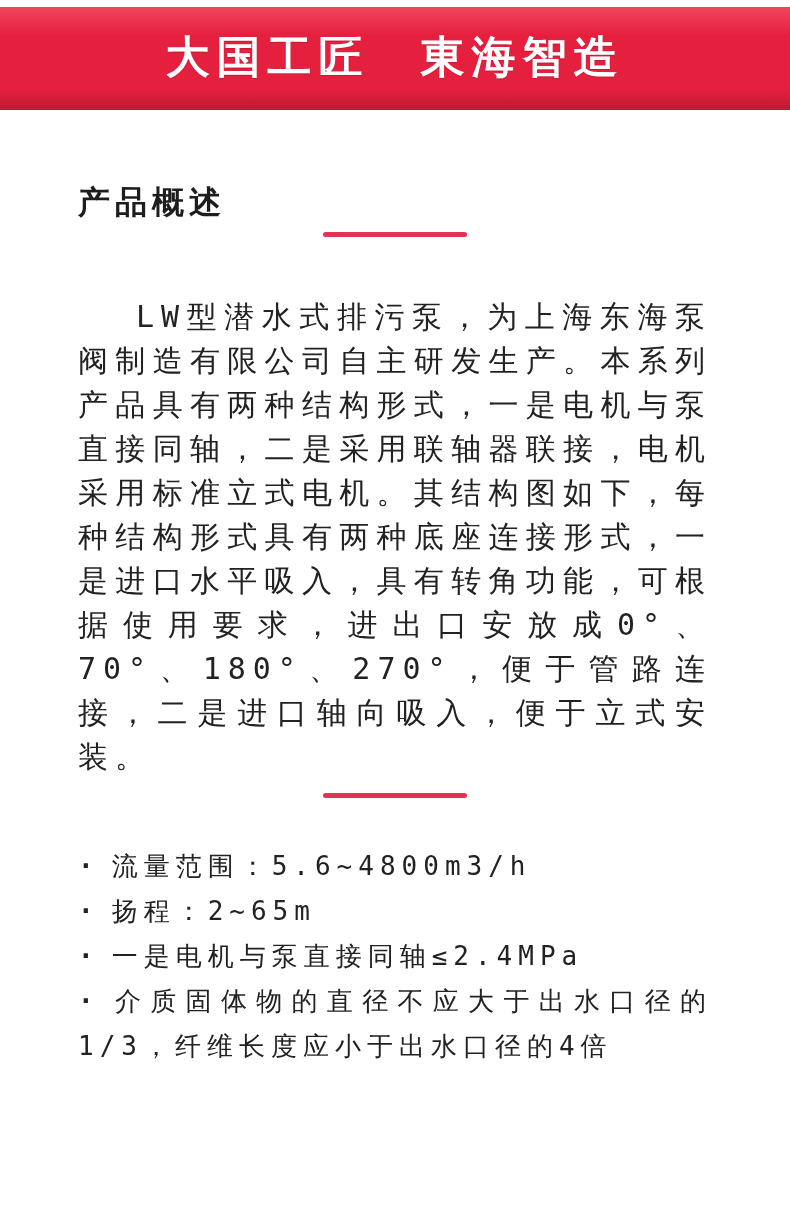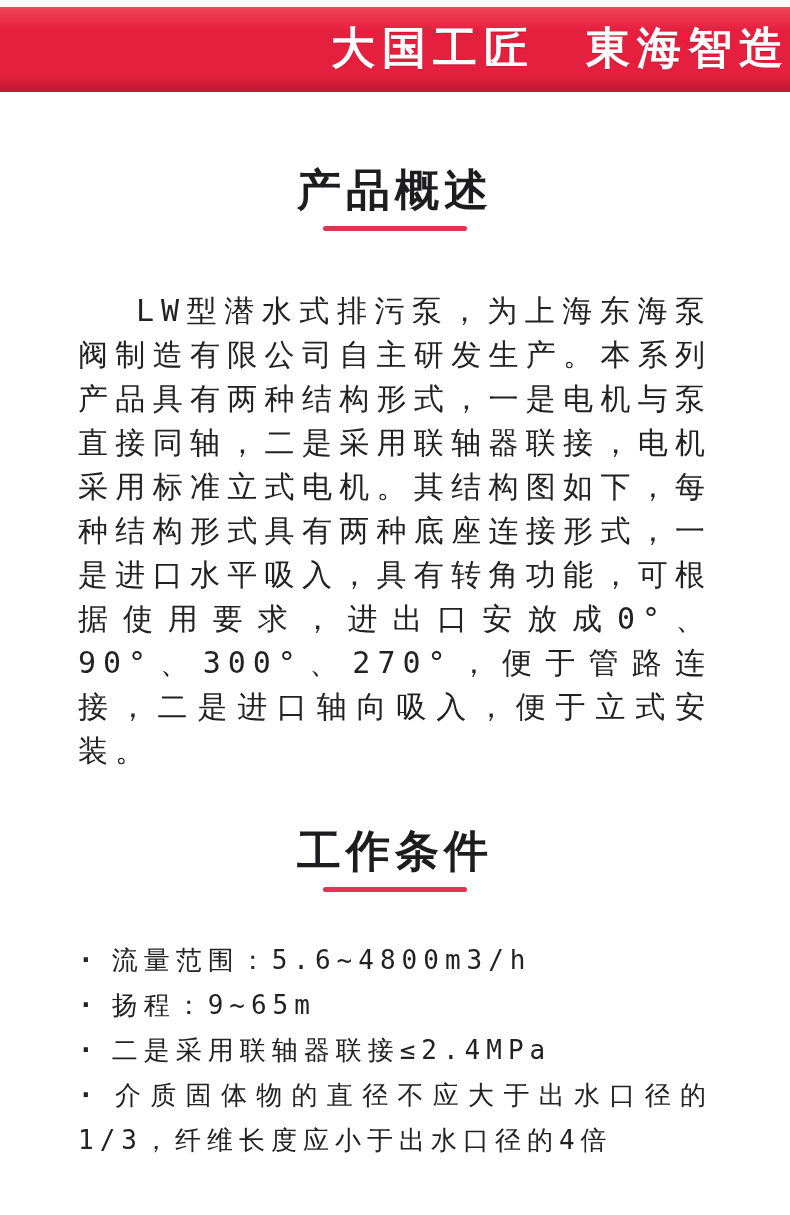--- a/index.html
+++ b/index.html
@@ -19,47 +19,47 @@
   body {
     width: 790px;
     height: 1215px;
     background: var(--page-bg);
     font-family: "Liberation Sans", sans-serif;
     color: var(--text);
     overflow: hidden;
   }
   .banner {
     margin-top: 7px;
-    height: 85px;
+    height: 103px;
     background: linear-gradient(180deg,
       var(--banner-red-light) 0%,
       var(--banner-red) 28%,
       var(--banner-red) 82%,
       var(--banner-red-dark) 100%);
     border-bottom: 3px solid var(--banner-red-dark);
     display: flex;
     align-items: center;
-    justify-content: flex-end;
+    justify-content: center;
   }
   .banner-title {
     margin: 0;
     color: #ffffff;
     font-size: 44px;
     font-weight: 900;
     letter-spacing: 7px;
     white-space: nowrap;
     text-shadow: 0 1px 1px rgba(0,0,0,0.15);
   }
   .content {
     padding: 0 78px;
   }
   .section-title {
     margin: 76px 0 0 0;
-    text-align: center;
-    font-size: 44px;
+    text-align: left;
+    font-size: 32px;
     line-height: 1.0;
     font-weight: 900;
     letter-spacing: 5px;
     color: #1d1d1f;
   }
   .section--conditions .section-title {
     margin-top: 56px;
   }
   .title-underline {
     width: 144px;
@@ -103,36 +103,35 @@
 
   <header class="banner">
     <h1 class="banner-title">大国工匠　東海智造</h1>
   </header>
 
   <main class="content">
 
     <section class="section section--overview">
       <h2 class="section-title">产品概述</h2>
       <div class="title-underline"></div>
-      <p class="paragraph">LW型潜水式排污泵，为上海东海泵阀制造有限公司自主研发生产。本系列产品具有两种结构形式，一是电机与泵直接同轴，二是采用联轴器联接，电机采用标准立式电机。其结构图如下，每种结构形式具有两种底座连接形式，一是进口水平吸入，具有转角功能，可根据使用要求，进出口安放成0°、90°、300°、270°，便于管路连接，二是进口轴向吸入，便于立式安装。</p>
+      <p class="paragraph">LW型潜水式排污泵，为上海东海泵阀制造有限公司自主研发生产。本系列产品具有两种结构形式，一是电机与泵直接同轴，二是采用联轴器联接，电机采用标准立式电机。其结构图如下，每种结构形式具有两种底座连接形式，一是进口水平吸入，具有转角功能，可根据使用要求，进出口安放成0°、70°、180°、270°，便于管路连接，二是进口轴向吸入，便于立式安装。</p>
     </section>
 
     <section class="section section--conditions">
-      <h2 class="section-title">工作条件</h2>
       <div class="title-underline"></div>
 
       <div class="spec-list">
         <div class="spec-item">
           <span class="bullet">·</span><span class="spec-text">流量范围：5.6~4800m3/h</span>
         </div>
         <div class="spec-item">
-          <span class="bullet">·</span><span class="spec-text">扬程：9~65m</span>
+          <span class="bullet">·</span><span class="spec-text">扬程：2~65m</span>
         </div>
         <div class="spec-item">
-          <span class="bullet">·</span><span class="spec-text">二是采用联轴器联接≤2.4MPa</span>
+          <span class="bullet">·</span><span class="spec-text">一是电机与泵直接同轴≤2.4MPa</span>
         </div>
         <div class="spec-item">
           <span class="bullet">·</span><span class="spec-text">介质固体物的直径不应大于出水口径的1/3，纤维长度应小于出水口径的4倍</span>
         </div>
       </div>
     </section>
 
   </main>
 </div>
 

